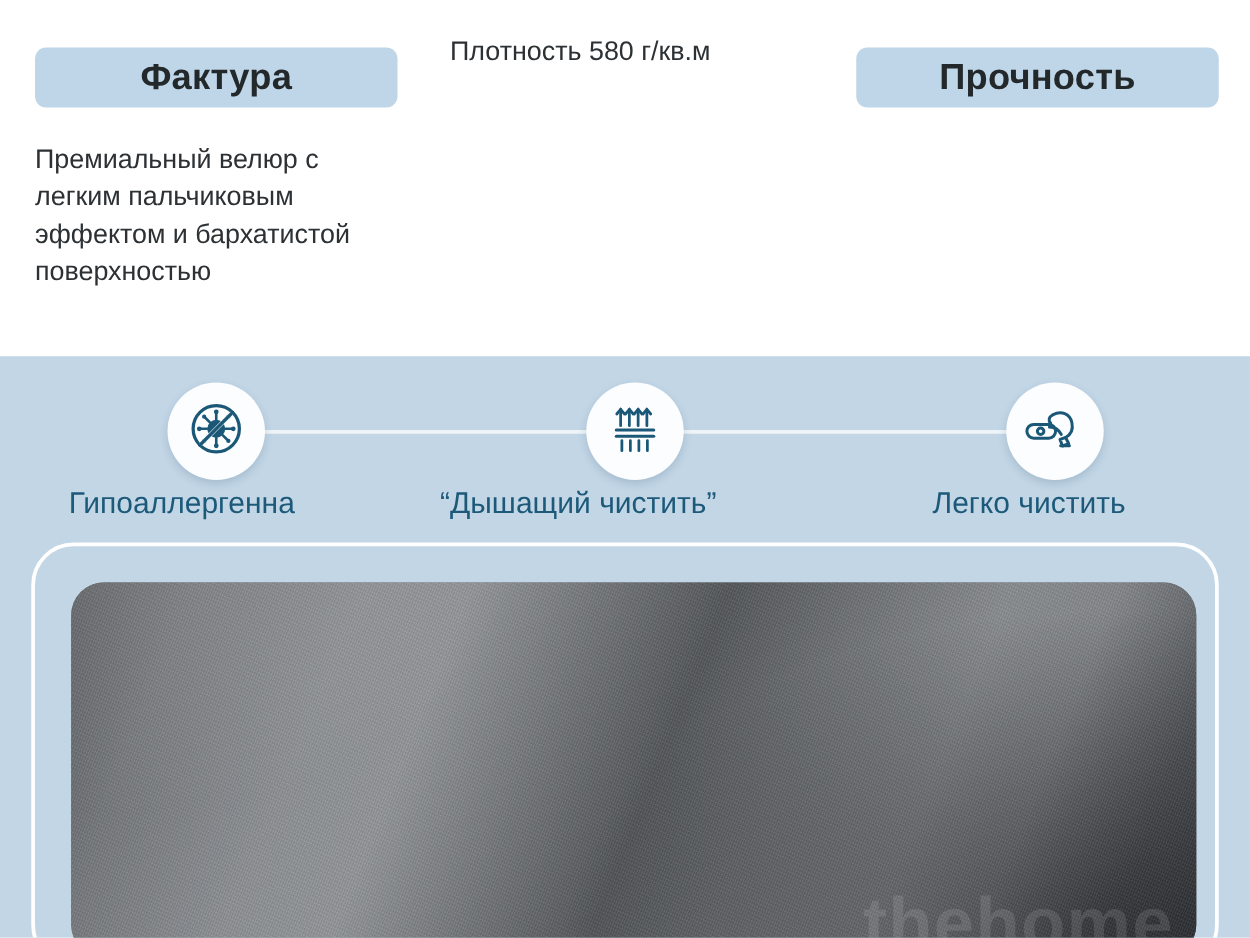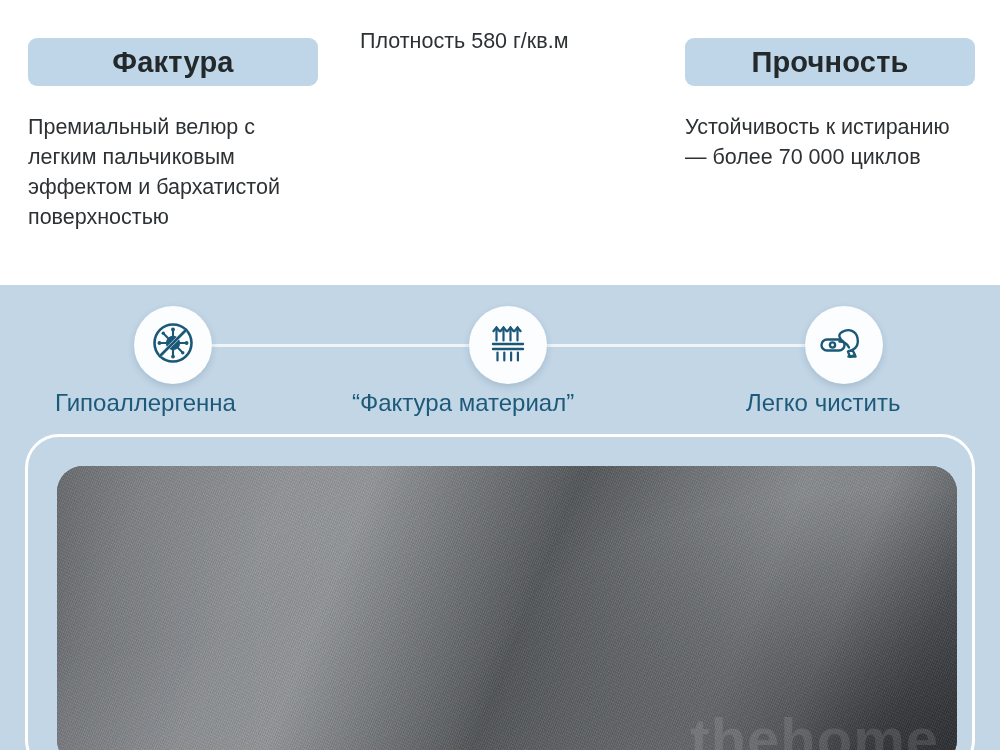--- a/index.html
+++ b/index.html
@@ -199,21 +199,20 @@
   </div>
 
   <div class="feature-col" id="col-density">
     <div class="feature-desc" id="desc-density">Плотность 580 г/кв.м</div>
   </div>
 
   <div class="feature-col" id="col-strength">
     <div class="badge">
       <span class="badge-label">Прочность</span>
     </div>
-    <div class="feature-desc" id="desc-strength">Устойчивость к истиранию — более 70 000 циклов</div>
   </div>
 
 </div>
 
 <div id="blue-section"></div>
 
 <div id="icon-connector"></div>
 
 <div class="icon-badge" id="icon-badge-hypoallergenic">
   <span>
@@ -288,21 +287,21 @@
         <path d="M24 15 c7 -4 14 -1 15.5 6 c1.3 6 -1.5 10 -5 12"></path>
         <path d="M24 15 c-3 1.5 -3.5 4.5 -1.5 6.5"></path>
         <path d="M30 34.5 l4.5 -1.5 l2.5 5 l-5 1.8 z"></path>
         <line x1="30.5" y1="39.5" x2="37.5" y2="39.5"></line>
       </g>
     </svg>
   </span>
 </div>
 
 <div class="icon-caption" id="caption-hypoallergenic">Гипоаллергенна</div>
-<div class="icon-caption" id="caption-breathable">“Фактура материал”</div>
+<div class="icon-caption" id="caption-breathable">“Дышащий чистить”</div>
 <div class="icon-caption" id="caption-easyclean">Легко чистить</div>
 
 <div id="fabric-frame"></div>
 
 <div id="fabric-photo">
   <div class="fabric-layer" id="fabric-base"></div>
   <div class="fabric-layer" id="fabric-shade"></div>
   <div class="fabric-layer" id="fabric-nap"></div>
   <div id="fabric-watermark">thehome</div>
 </div>

